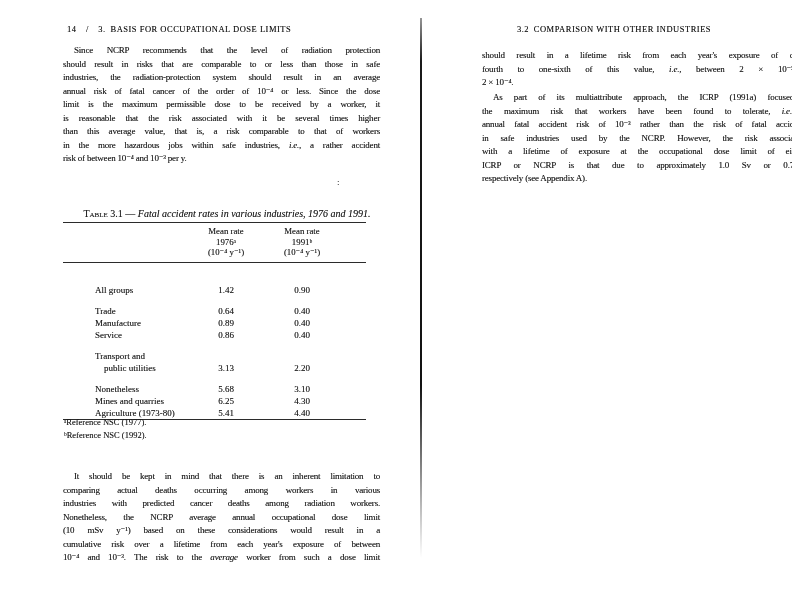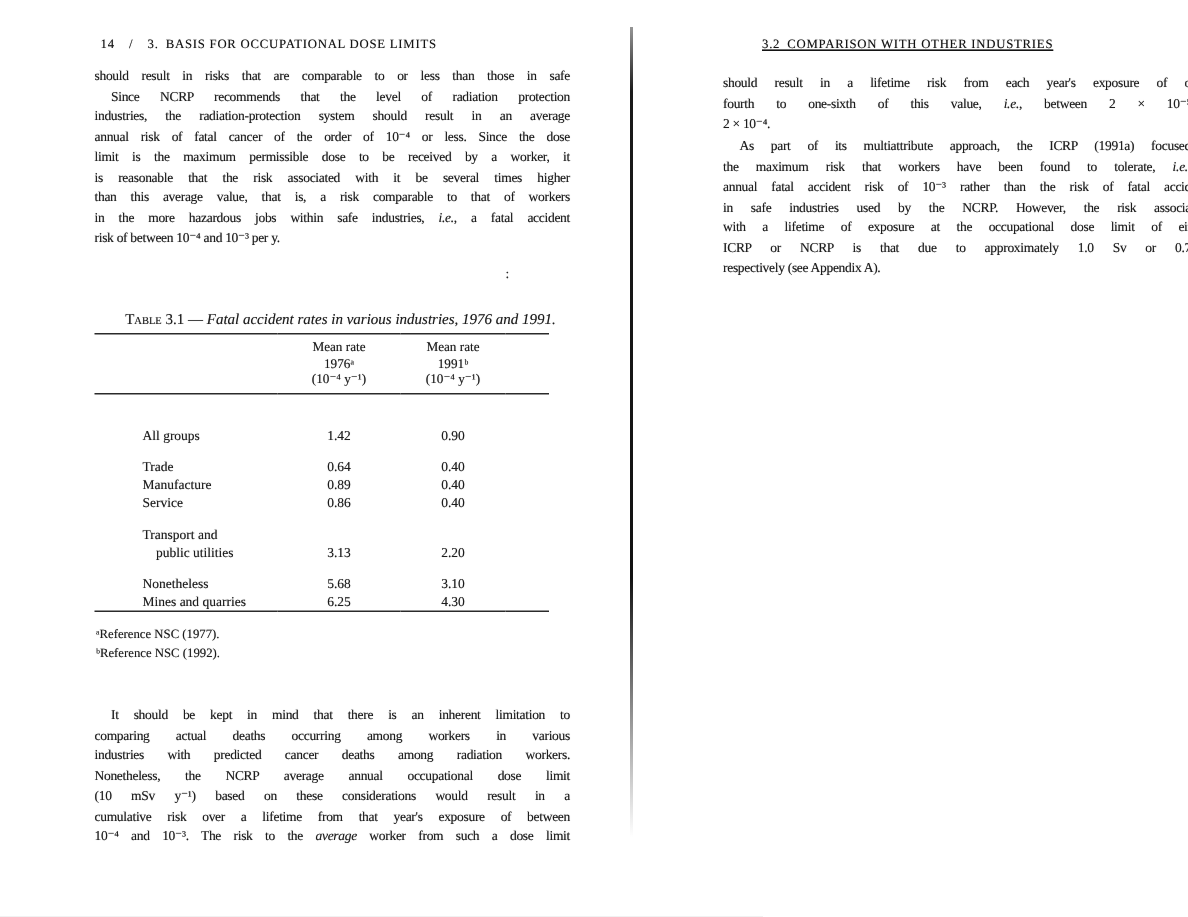--- a/index.html
+++ b/index.html
@@ -3,21 +3,21 @@
 <meta charset="utf-8">
 <style>
   html,body { margin:0; padding:0; background:#e8e8e8; }
   .page {
     position:relative; width:792px; height:611px; background:#ffffff;
     overflow:hidden; font-family:"Liberation Serif","DejaVu Serif","DejaVu Sans",serif;
     color:#1d1d1d; text-shadow:0 0 0.45px rgba(20,20,20,0.5);
   }
   .running-head { position:absolute; top:24px; font-size:8.5px; letter-spacing:0.5px; white-space:pre; color:#141414;text-align:right; }
   #lh { left:67px; }
-  #rh { left:508px; width:268px; text-align:left;text-decoration:underline; }
+  #rh { left:480px; width:268px; text-align:center; }
 
   .para { position:absolute; font-size:9px; line-height:13.5px; letter-spacing:-0.2px; }
   #para1 { left:63px; top:44px;  width:317px; }
   #para2 { left:63px; top:470px; width:317px; }
   #rpara1 { left:482px; top:49px; width:312px; }
   #rpara2 { left:482px; top:91px; width:312px; }
 
   .line { text-align:justify; }
   .line.stretch { text-align-last:justify; }
   .line.ind { text-indent:11px; }
@@ -53,28 +53,28 @@
 </head>
 <body>
 
 <div class="page">
 
   <div class="running-head" id="lh">14  /  3. BASIS FOR OCCUPATIONAL DOSE LIMITS</div>
 
   <div class="running-head" id="rh">3.2 COMPARISON WITH OTHER INDUSTRIES</div>
 
   <div class="para" id="para1">
+      <div class="line stretch ind"><span class="">Since NCRP recommends that the level of radiation protection</span></div>
       <div class="line stretch"><span class="">should result in risks that are comparable to or less than those in safe</span></div>
-      <div class="line stretch ind"><span class="">Since NCRP recommends that the level of radiation protection</span></div>
       <div class="line stretch"><span class="">industries, the radiation-protection system should result in an average</span></div>
       <div class="line stretch"><span class="">annual risk of fatal cancer of the order of 10⁻⁴ or less. Since the dose</span></div>
       <div class="line stretch"><span class="">limit is the maximum permissible dose to be received by a worker, it</span></div>
       <div class="line stretch"><span class="">is reasonable that the risk associated with it be several times higher</span></div>
       <div class="line stretch"><span class="">than this average value, that is, a risk comparable to that of workers</span></div>
-      <div class="line stretch"><span class="">in the more hazardous jobs within safe industries, </span><span class="it ">i.e.</span><span class="">, a fatal accident</span></div>
+      <div class="line stretch"><span class="">in the more hazardous jobs within safe industries, </span><span class="it ">i.e.</span><span class="">, a rather accident</span></div>
       <div class="line"><span class="">risk of between 10⁻⁴ and 10⁻³ per y.</span></div>
     </div>
 
   <div id="strayMark">:</div>
 
   <div id="tableTitle"><span class="sc">Table 3.1 </span><span class="">— </span><span class="it ">Fatal accident rates in various industries, 1976 and 1991.</span></div>
 
   <table id="table31">
     <colgroup>
       <col class="c0">
@@ -140,35 +140,41 @@
           <td class="val">5.68</td>
           <td class="val">3.10</td>
           <td></td>
         </tr>
         <tr>
           <td class="lbl">Mines and quarries</td>
           <td class="val">6.25</td>
           <td class="val">4.30</td>
           <td></td>
         </tr>
+        <tr>
+          <td class="lbl">Agriculture (1973-80)</td>
+          <td class="val">5.41</td>
+          <td class="val">4.40</td>
+          <td></td>
+        </tr>
       </tbody>
   </table>
 
   <div id="footnotes">
     <div>ᵃReference NSC (1977).</div>
     <div>ᵇReference NSC (1992).</div>
   </div>
 
   <div class="para" id="para2">
       <div class="line stretch ind"><span class="">It should be kept in mind that there is an inherent limitation to</span></div>
       <div class="line stretch"><span class="">comparing actual deaths occurring among workers in various</span></div>
       <div class="line stretch"><span class="">industries with predicted cancer deaths among radiation workers.</span></div>
       <div class="line stretch"><span class="">Nonetheless, the NCRP average annual occupational dose limit</span></div>
       <div class="line stretch"><span class="">(10 mSv y⁻¹) based on these considerations would result in a</span></div>
-      <div class="line stretch"><span class="">cumulative risk over a lifetime from that year's exposure of between</span></div>
+      <div class="line stretch"><span class="">cumulative risk over a lifetime from each year's exposure of between</span></div>
       <div class="line stretch"><span class="">10⁻⁴ and 10⁻³. The risk to the </span><span class="it ">average</span><span class=""> worker from such a dose limit</span></div>
     </div>
 
   <div id="gutter"></div>
 
   <div class="para" id="rpara1">
       <div class="line stretch"><span class="">should result in a lifetime risk from each year's exposure of o</span></div>
       <div class="line stretch"><span class="">fourth to one-sixth of this value, </span><span class="it ">i.e.</span><span class="">, between 2 × 10⁻⁵</span></div>
       <div class="line"><span class="">2 × 10⁻⁴.</span></div>
     </div>

